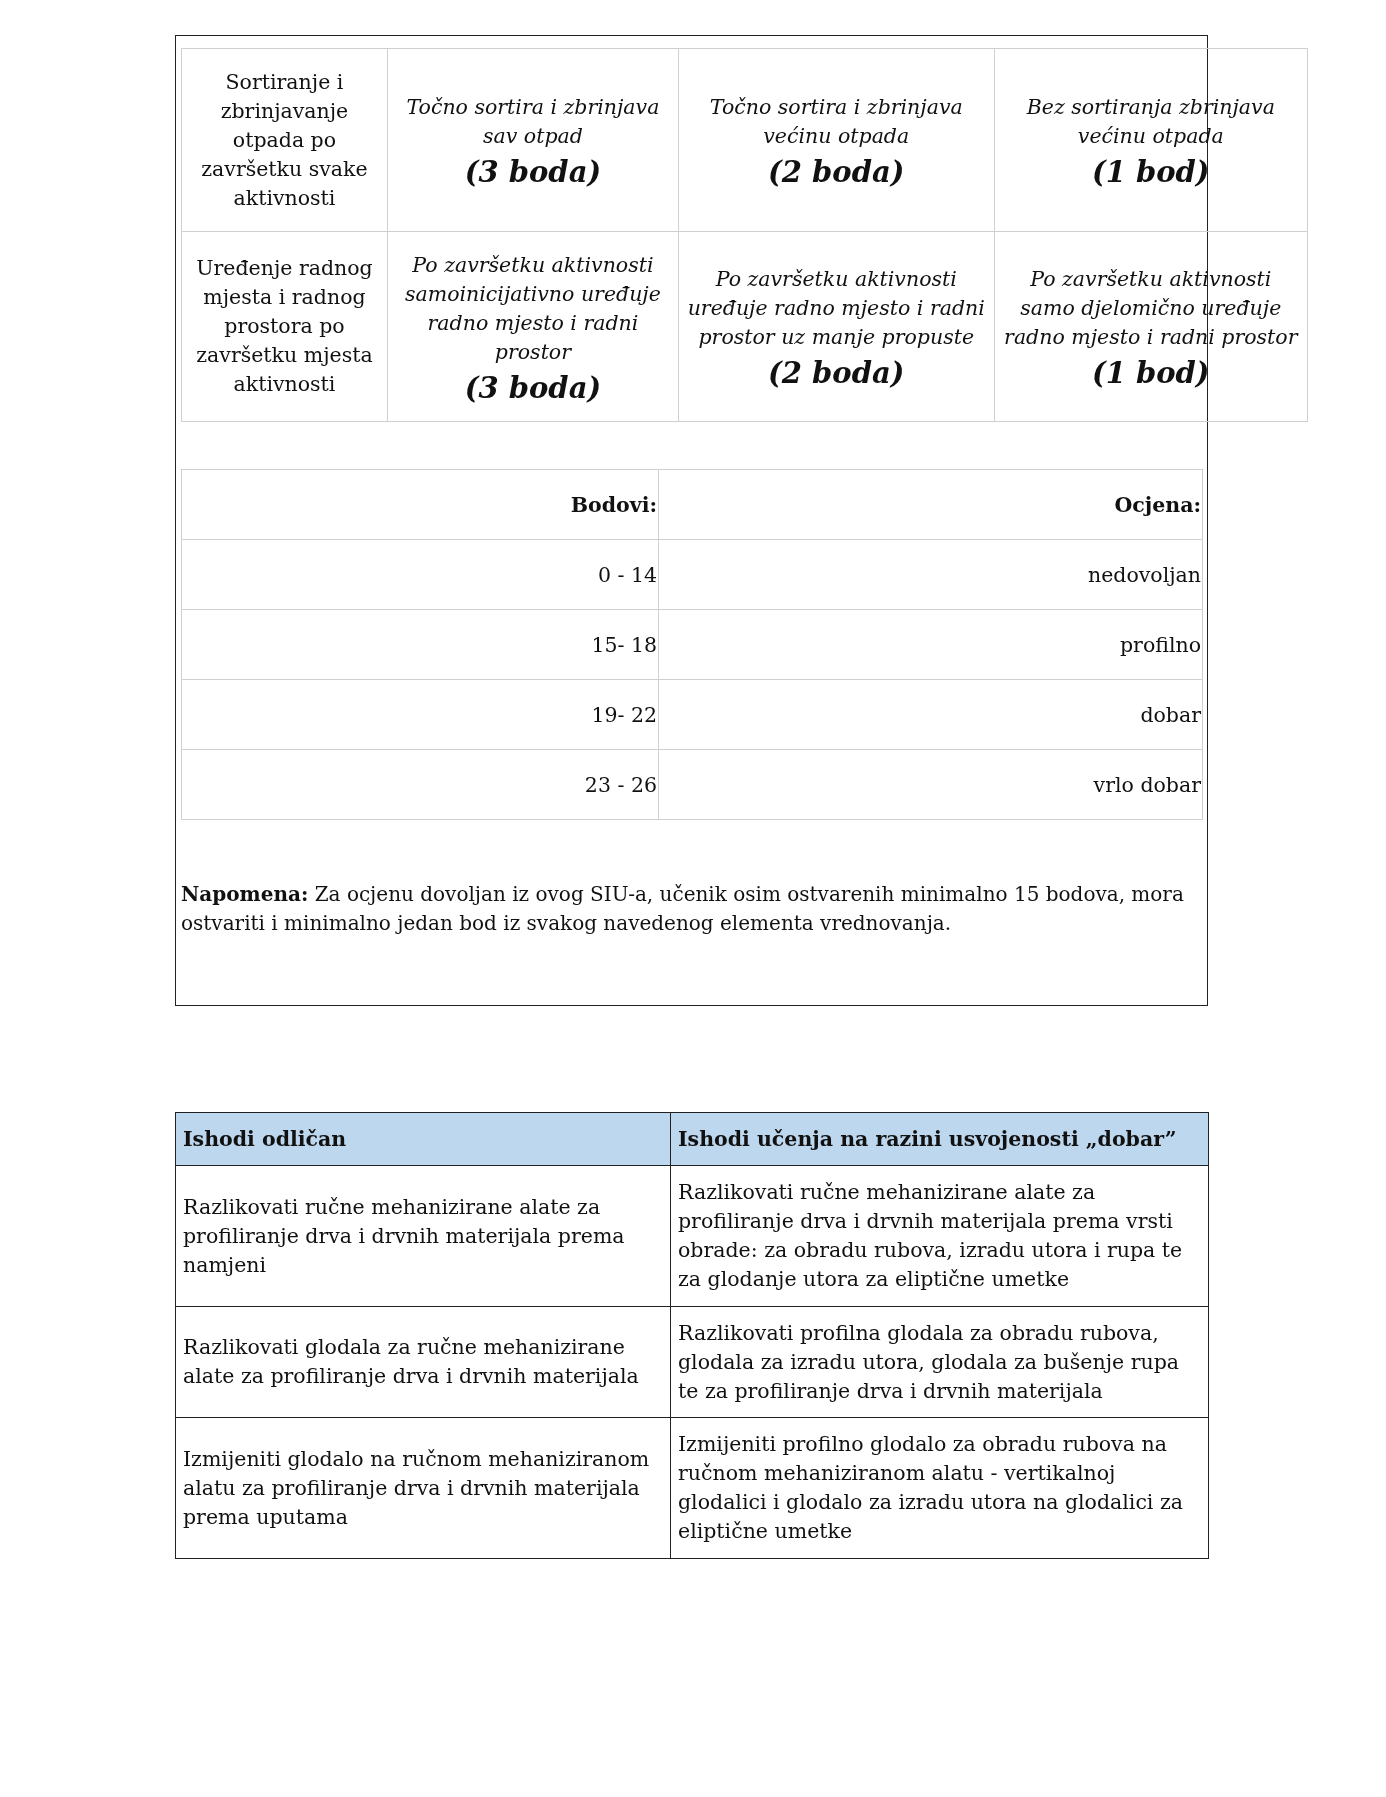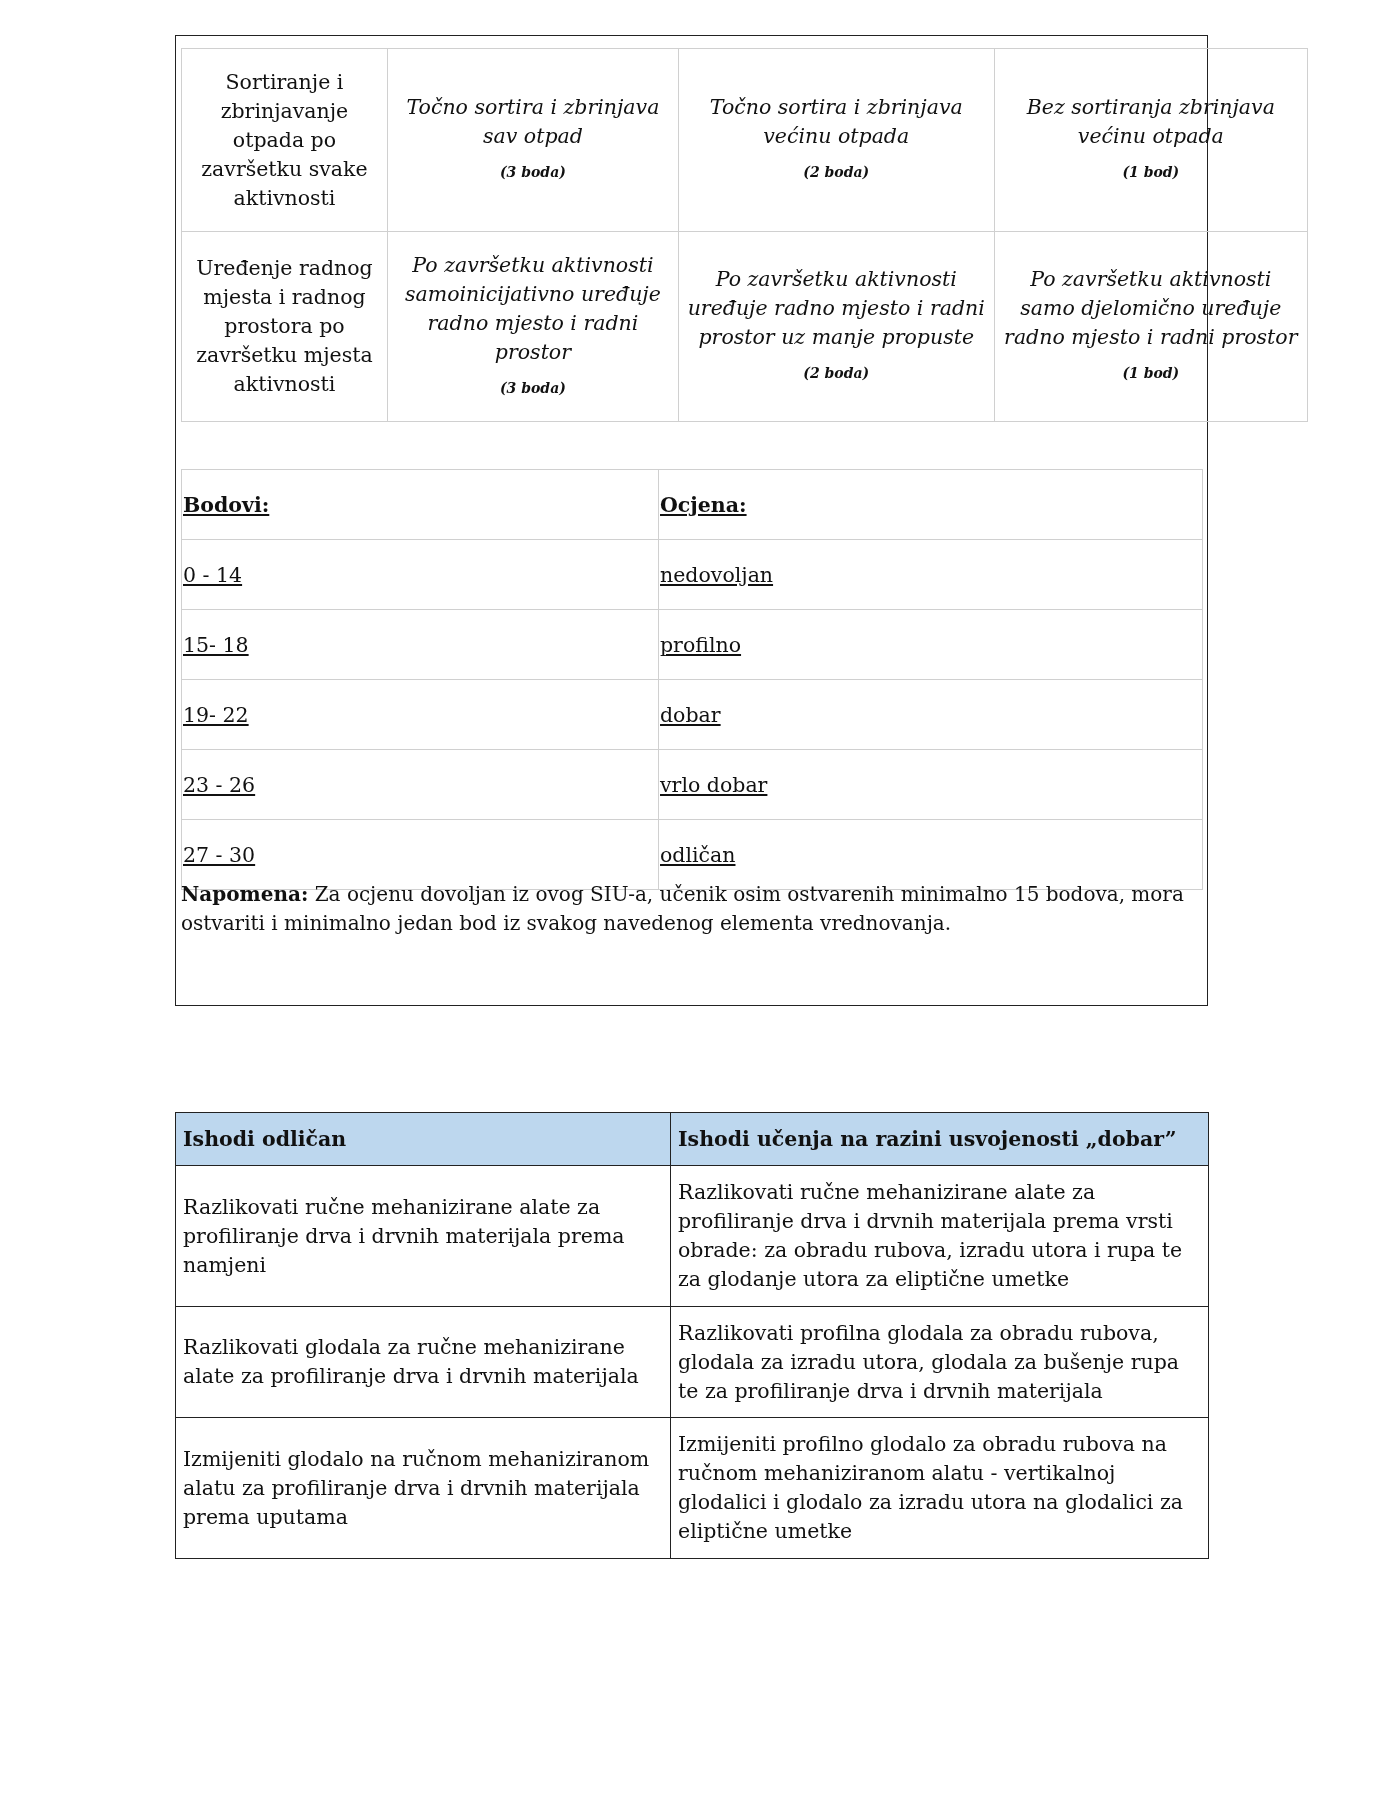--- a/index.html
+++ b/index.html
@@ -19,29 +19,29 @@
     table-layout: fixed;
   }
   .rubric td {
     border: 1.5px solid #d0d0d0; text-align: center; vertical-align: middle;
     font-size: 20.5px; line-height: 29px; padding: 0 8px;
   }
   .rubric tr.r1 td { height: 182px; }
   .rubric tr.r2 td { height: 189px; }
   .rubric td.crit { font-style: normal; }
   .rubric td.desc { font-style: italic; }
-  .rubric .pts { font-weight: bold; font-style: italic; display: block; margin-top: 7px; font-size: 14px; }
+  .rubric .pts { font-weight: bold; font-style: italic; display: block; margin-top: 7px; font-size: 29px; }
   
   .scores {
     position: absolute; left: 181px; top: 469px; width: 1021px;
     table-layout: fixed;
   }
   .scores td, .scores th {
-    border: 1.5px solid #d0d0d0; text-align: left; vertical-align: middle;
-    height: 67px; font-size: 20.5px; font-weight: normal; text-decoration: underline;
+    border: 1.5px solid #d0d0d0; text-align: right; vertical-align: middle;
+    height: 67px; font-size: 20.5px; font-weight: normal;
   }
   .scores th { font-weight: bold; }
   .note {
     position: absolute; left: 181px; top: 880px; width: 1010px;
     font-size: 20px; line-height: 29px;
   }
   .note b { font-weight: bold; }
   
   .outcomes {
     position: absolute; left: 175px; top: 1112px; width: 1033px;
@@ -124,24 +124,20 @@
     <td>profilno</td>
   </tr>
   <tr>
     <td>19- 22</td>
     <td>dobar</td>
   </tr>
   <tr>
     <td>23 - 26</td>
     <td>vrlo dobar</td>
   </tr>
-  <tr>
-    <td>27 - 30</td>
-    <td>odličan</td>
-  </tr>
 </tbody>
   </table>
 
 <div class="note"><b>Napomena:</b><span> Za ocjenu dovoljan iz ovog SIU-a, učenik osim ostvarenih minimalno 15 bodova, mora ostvariti i minimalno jedan bod iz svakog navedenog elementa vrednovanja.</span></div>
 
 <table class="outcomes">
   <colgroup>
       <col style="width:495px">
       <col style="width:538px">
     </colgroup>

